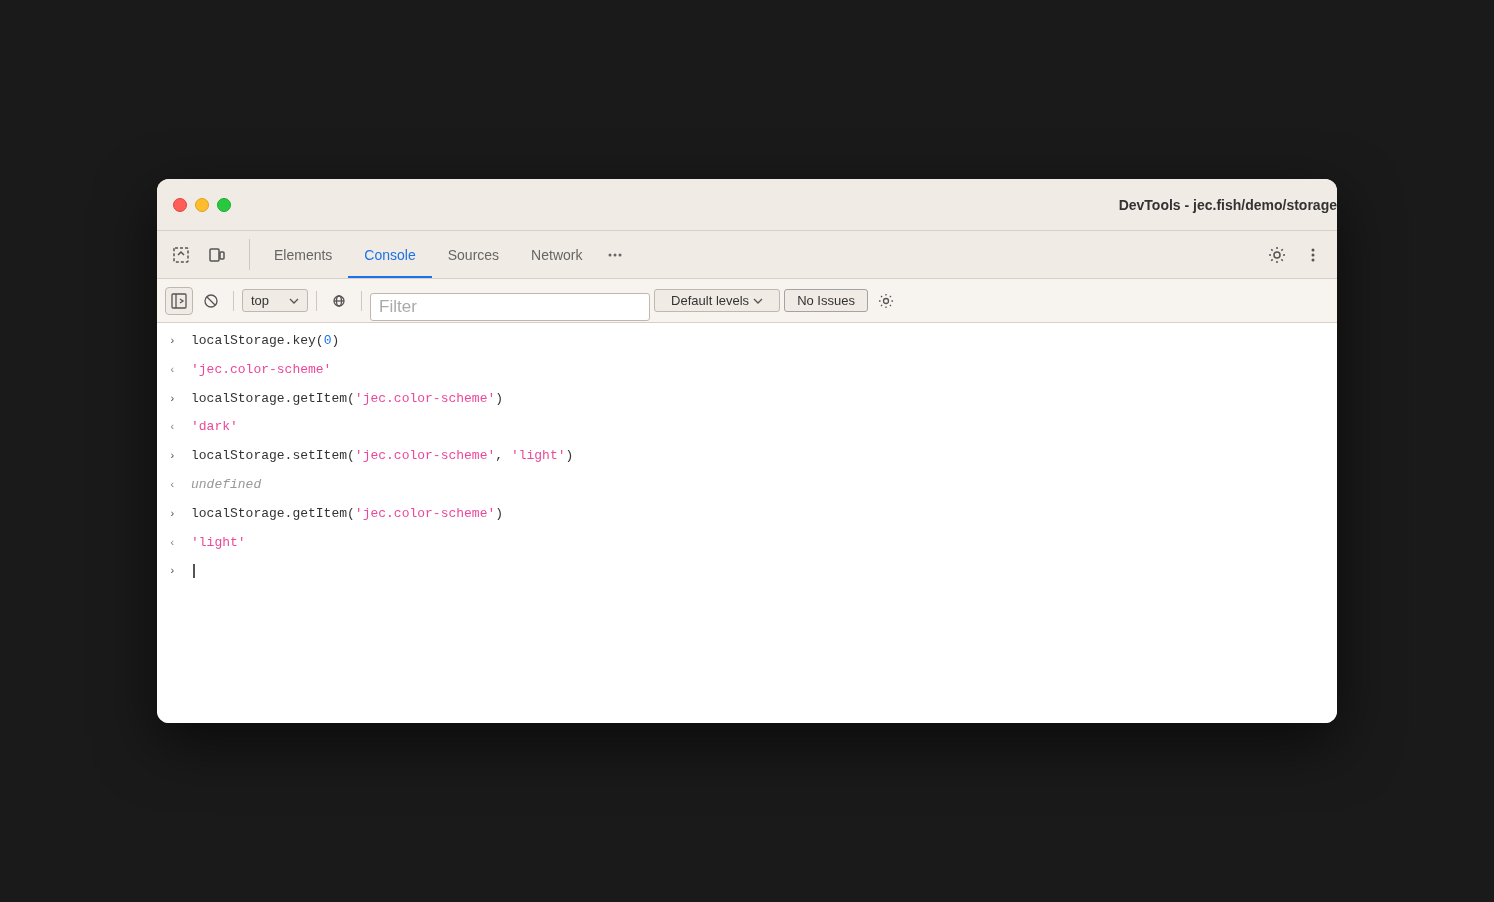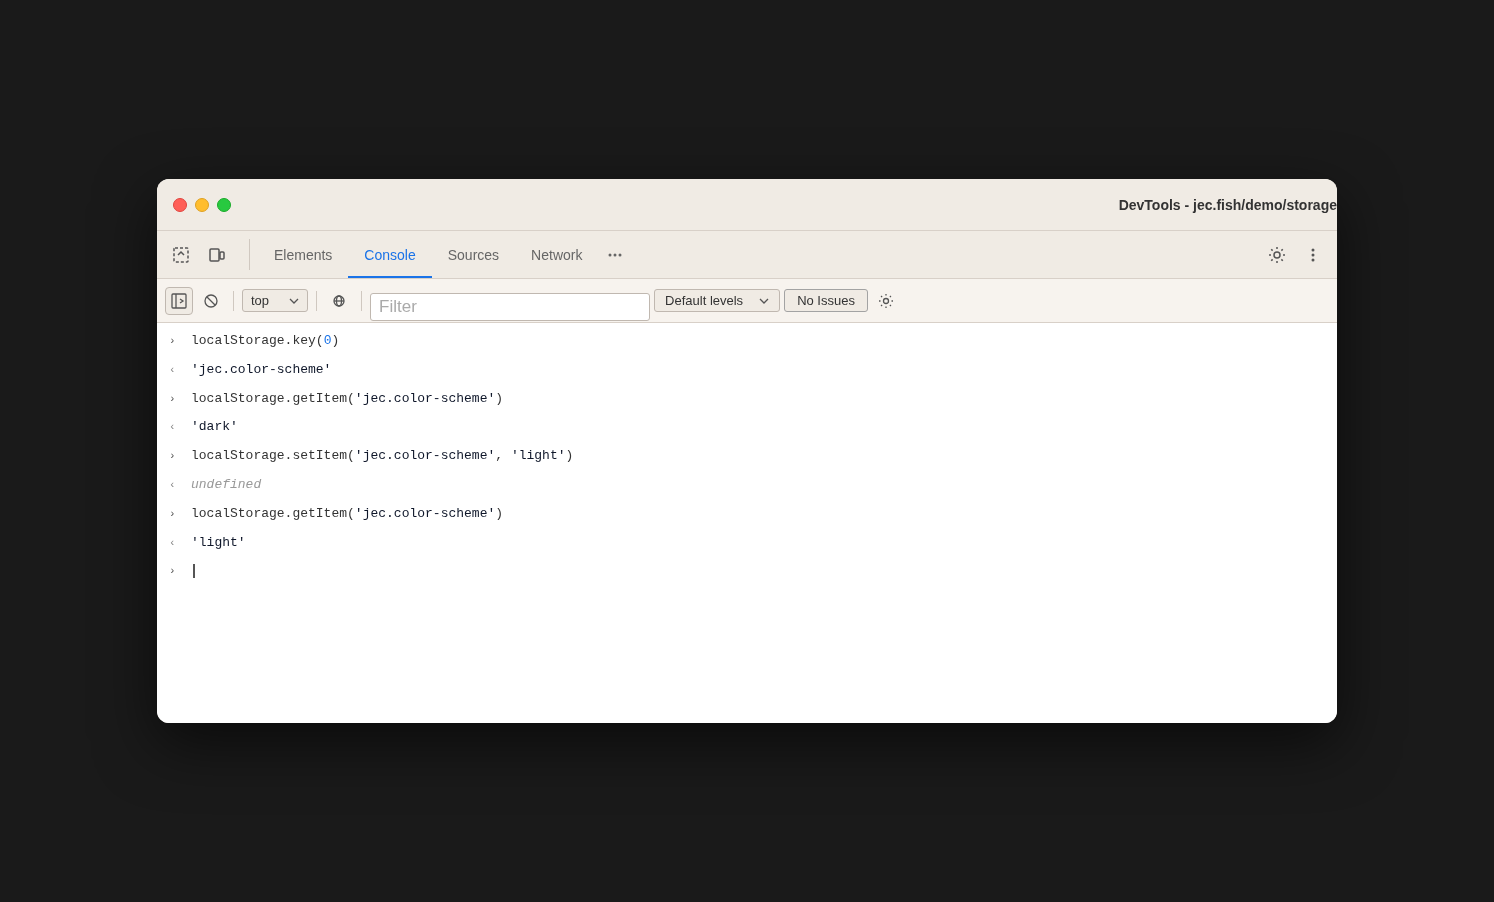--- a/index.html
+++ b/index.html
@@ -210,28 +210,28 @@
       color: #737373;
       outline: none;
       margin-top: 12px;
     }
 
     .filter-input::placeholder { color: #aaa; }
 
     .default-levels-btn {
       display: flex;
       align-items: center;
-      padding: 3px 10px;
+      padding: 3px 16px;
       border: 1px solid #c0b8b0;
       border-radius: 3px;
       background: #f0ebe4;
       font-size: 13px;
       color: #333;
       cursor: pointer;
-      gap: 16px;
+      gap: 4px;
       white-space: nowrap;
     }
 
     .no-issues-btn {
       display: flex;
       align-items: center;
       padding: 3px 12px;
       border: 1px solid #a3a3a3;
       border-radius: 3px;
       background: #f0ebe4;
@@ -282,21 +282,21 @@
     }
 
     .arrow.input { color: #555; }
     .arrow.output { color: #888; }
 
     .code-text {
       color: #333;
     }
 
     .code-red {
-      color: #0f172a;
+      color: #ec4899;
     }
 
     .code-blue {
       color: #1a73e8;
     }
 
     .code-gray {
       color: #999;
       font-style: italic;
     }

